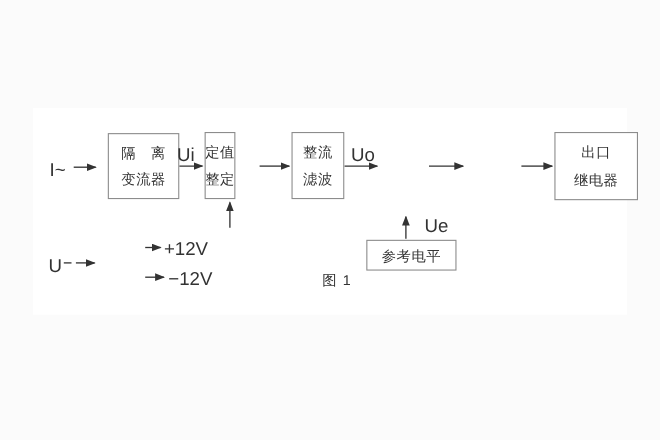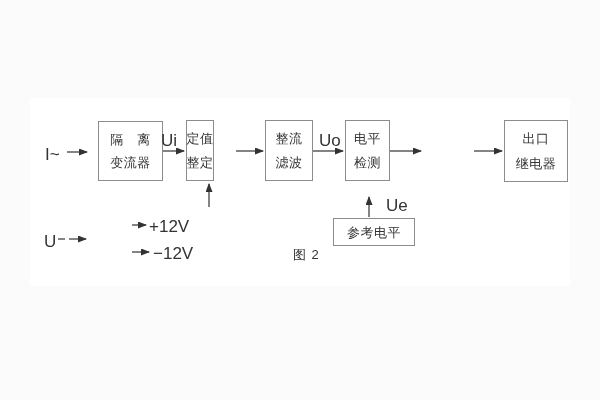--- a/index.html
+++ b/index.html
@@ -78,39 +78,35 @@
   <div class="block" style="left:186px;top:120px;width:28px;height:61px">
     <span class="bl">定值</span>
     <span class="bl">整定</span>
   </div>
 
   <div class="block" style="left:265px;top:120px;width:48px;height:61px">
     <span class="bl">整流</span>
     <span class="bl">滤波</span>
   </div>
 
-  <div class="block" style="left:345px;top:120px;width:45px;height:61px">
-    <span class="bl">电平</span>
-    <span class="bl">检测</span>
-  </div>
 
 
-  <div class="block" style="left:504px;top:120px;width:64px;height:62px">
+  <div class="block" style="left:504px;top:120px;width:76px;height:62px">
     <span class="bl">出口</span>
     <span class="bl">继电器</span>
   </div>
 
 
 
   <div class="block" style="left:333px;top:218px;width:82px;height:28px">
     <span class="bl">参考电平</span>
   </div>
 
   <div class="sig" style="left:45px;top:146px">I~</div>
   <div class="sig" style="left:161px;top:132px">Ui</div>
   <div class="sig" style="left:319px;top:132px">Uo</div>
   <div class="sig" style="left:44px;top:233px">U</div>
   <div class="sig" style="left:149px;top:218px">+12V</div>
   <div class="sig" style="left:153px;top:245px">−12V</div>
   <div class="sig" style="left:386px;top:197px">Ue</div>
 
-  <div class="caption" style="left:293px;top:246px">图 2</div>
+  <div class="caption" style="left:293px;top:246px">图 1</div>
 </div>
 
 </body></html>

